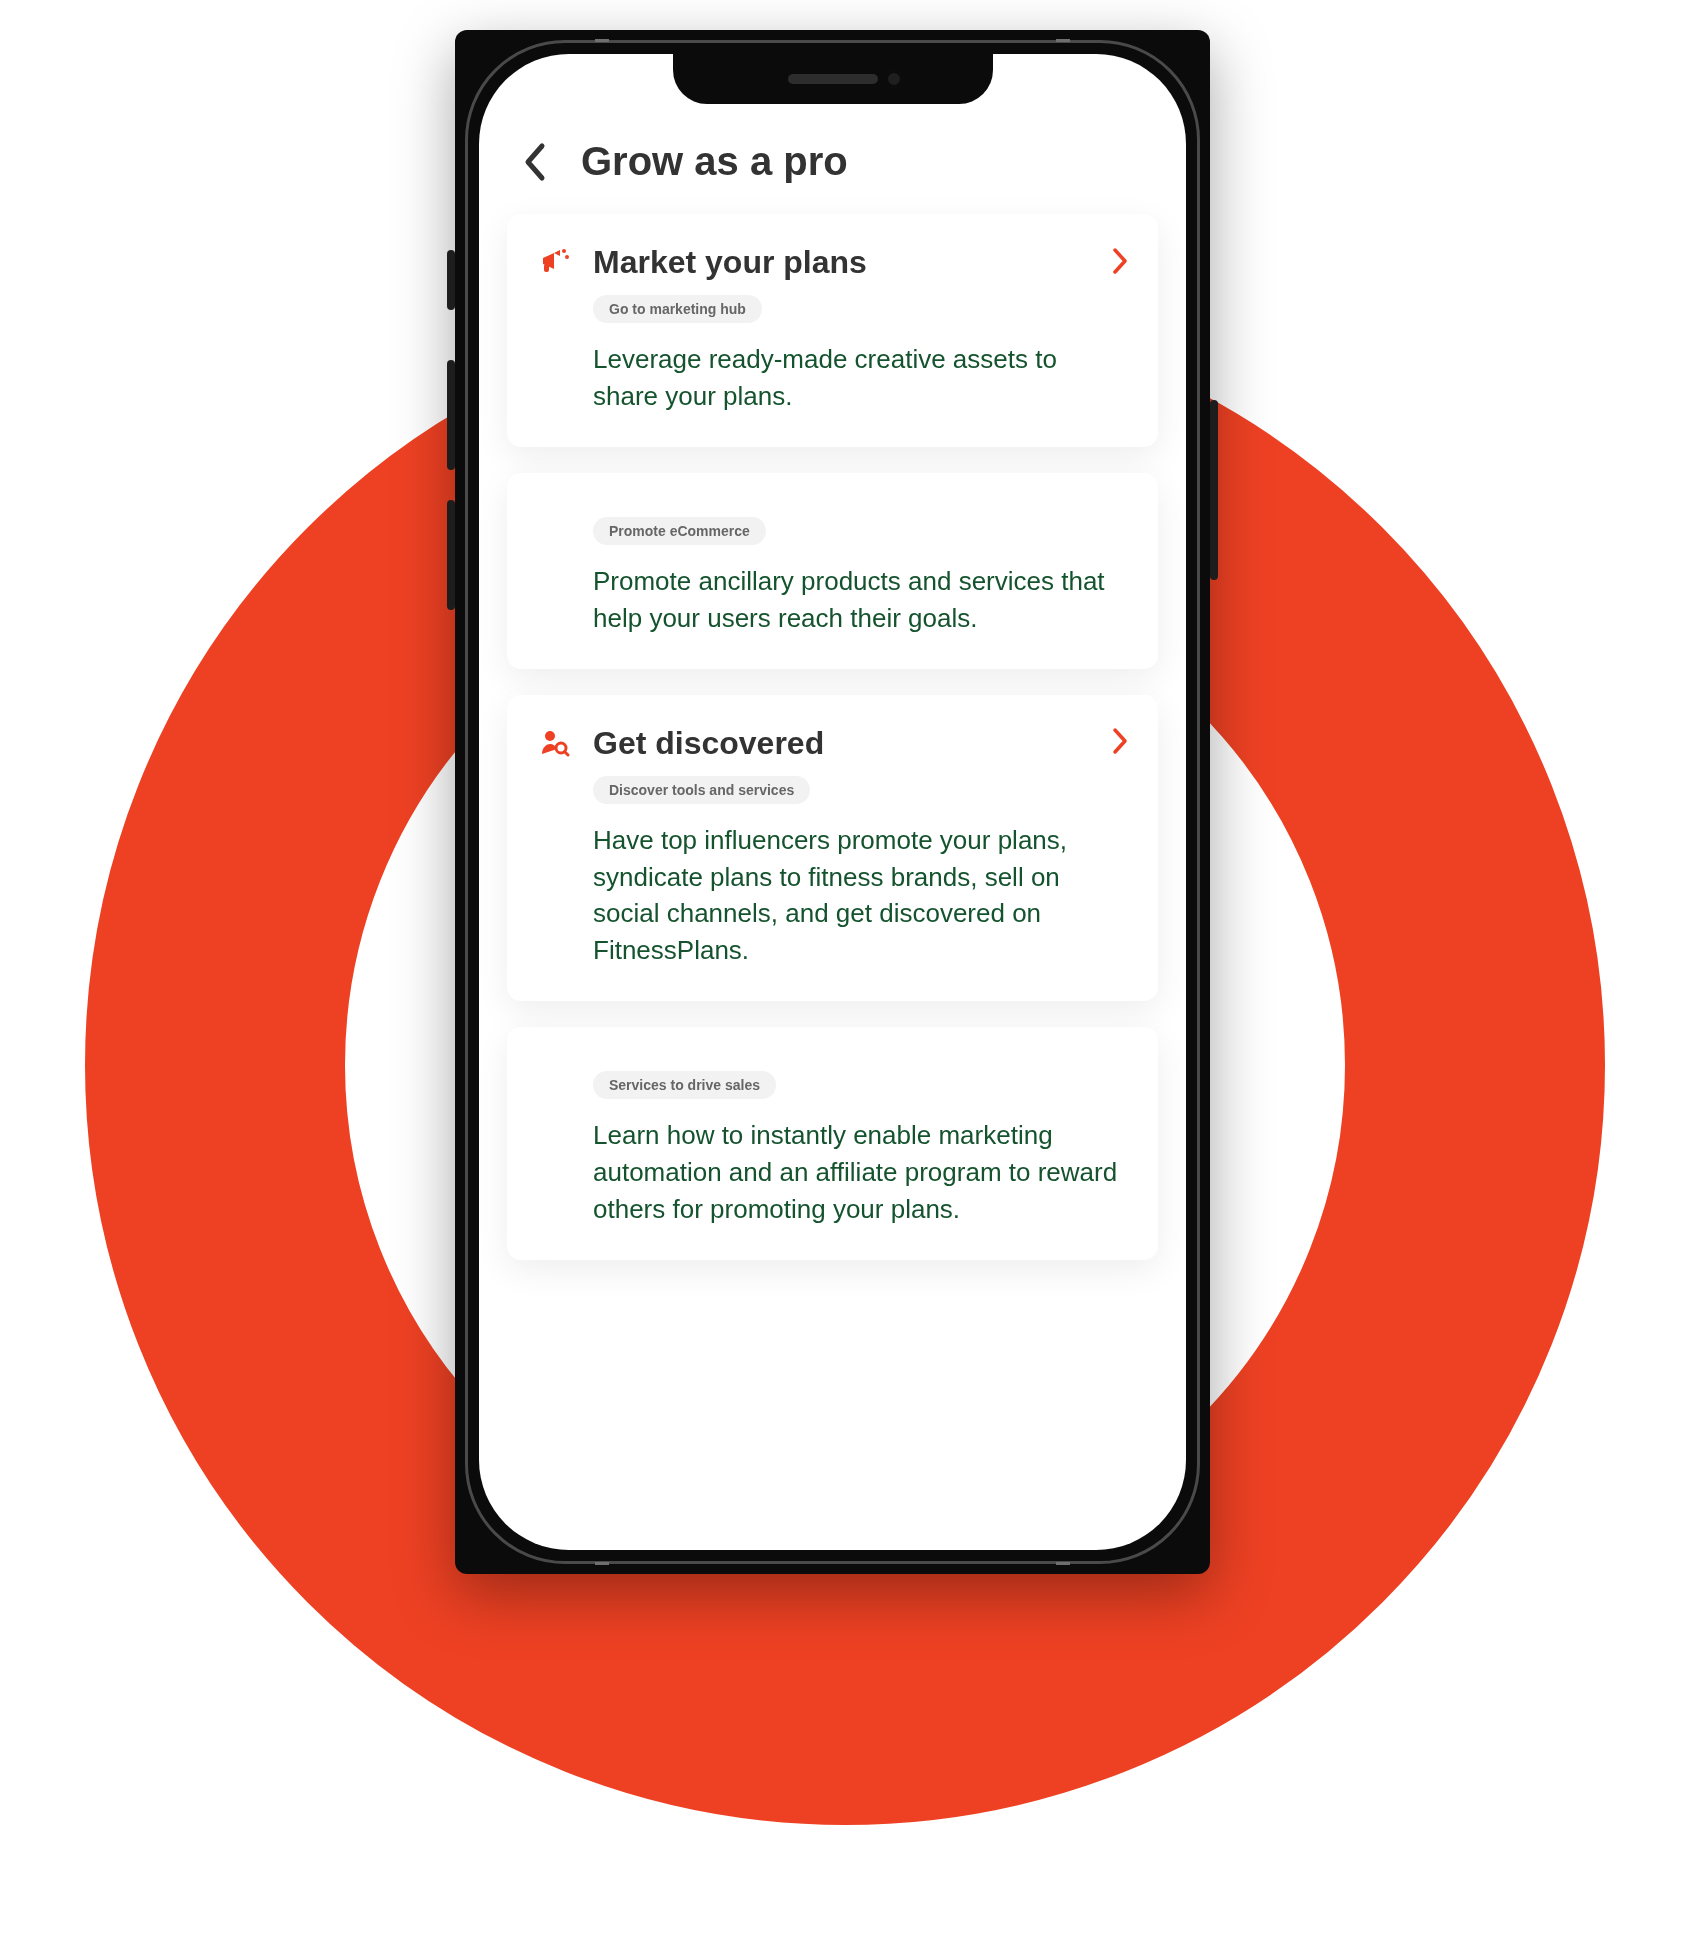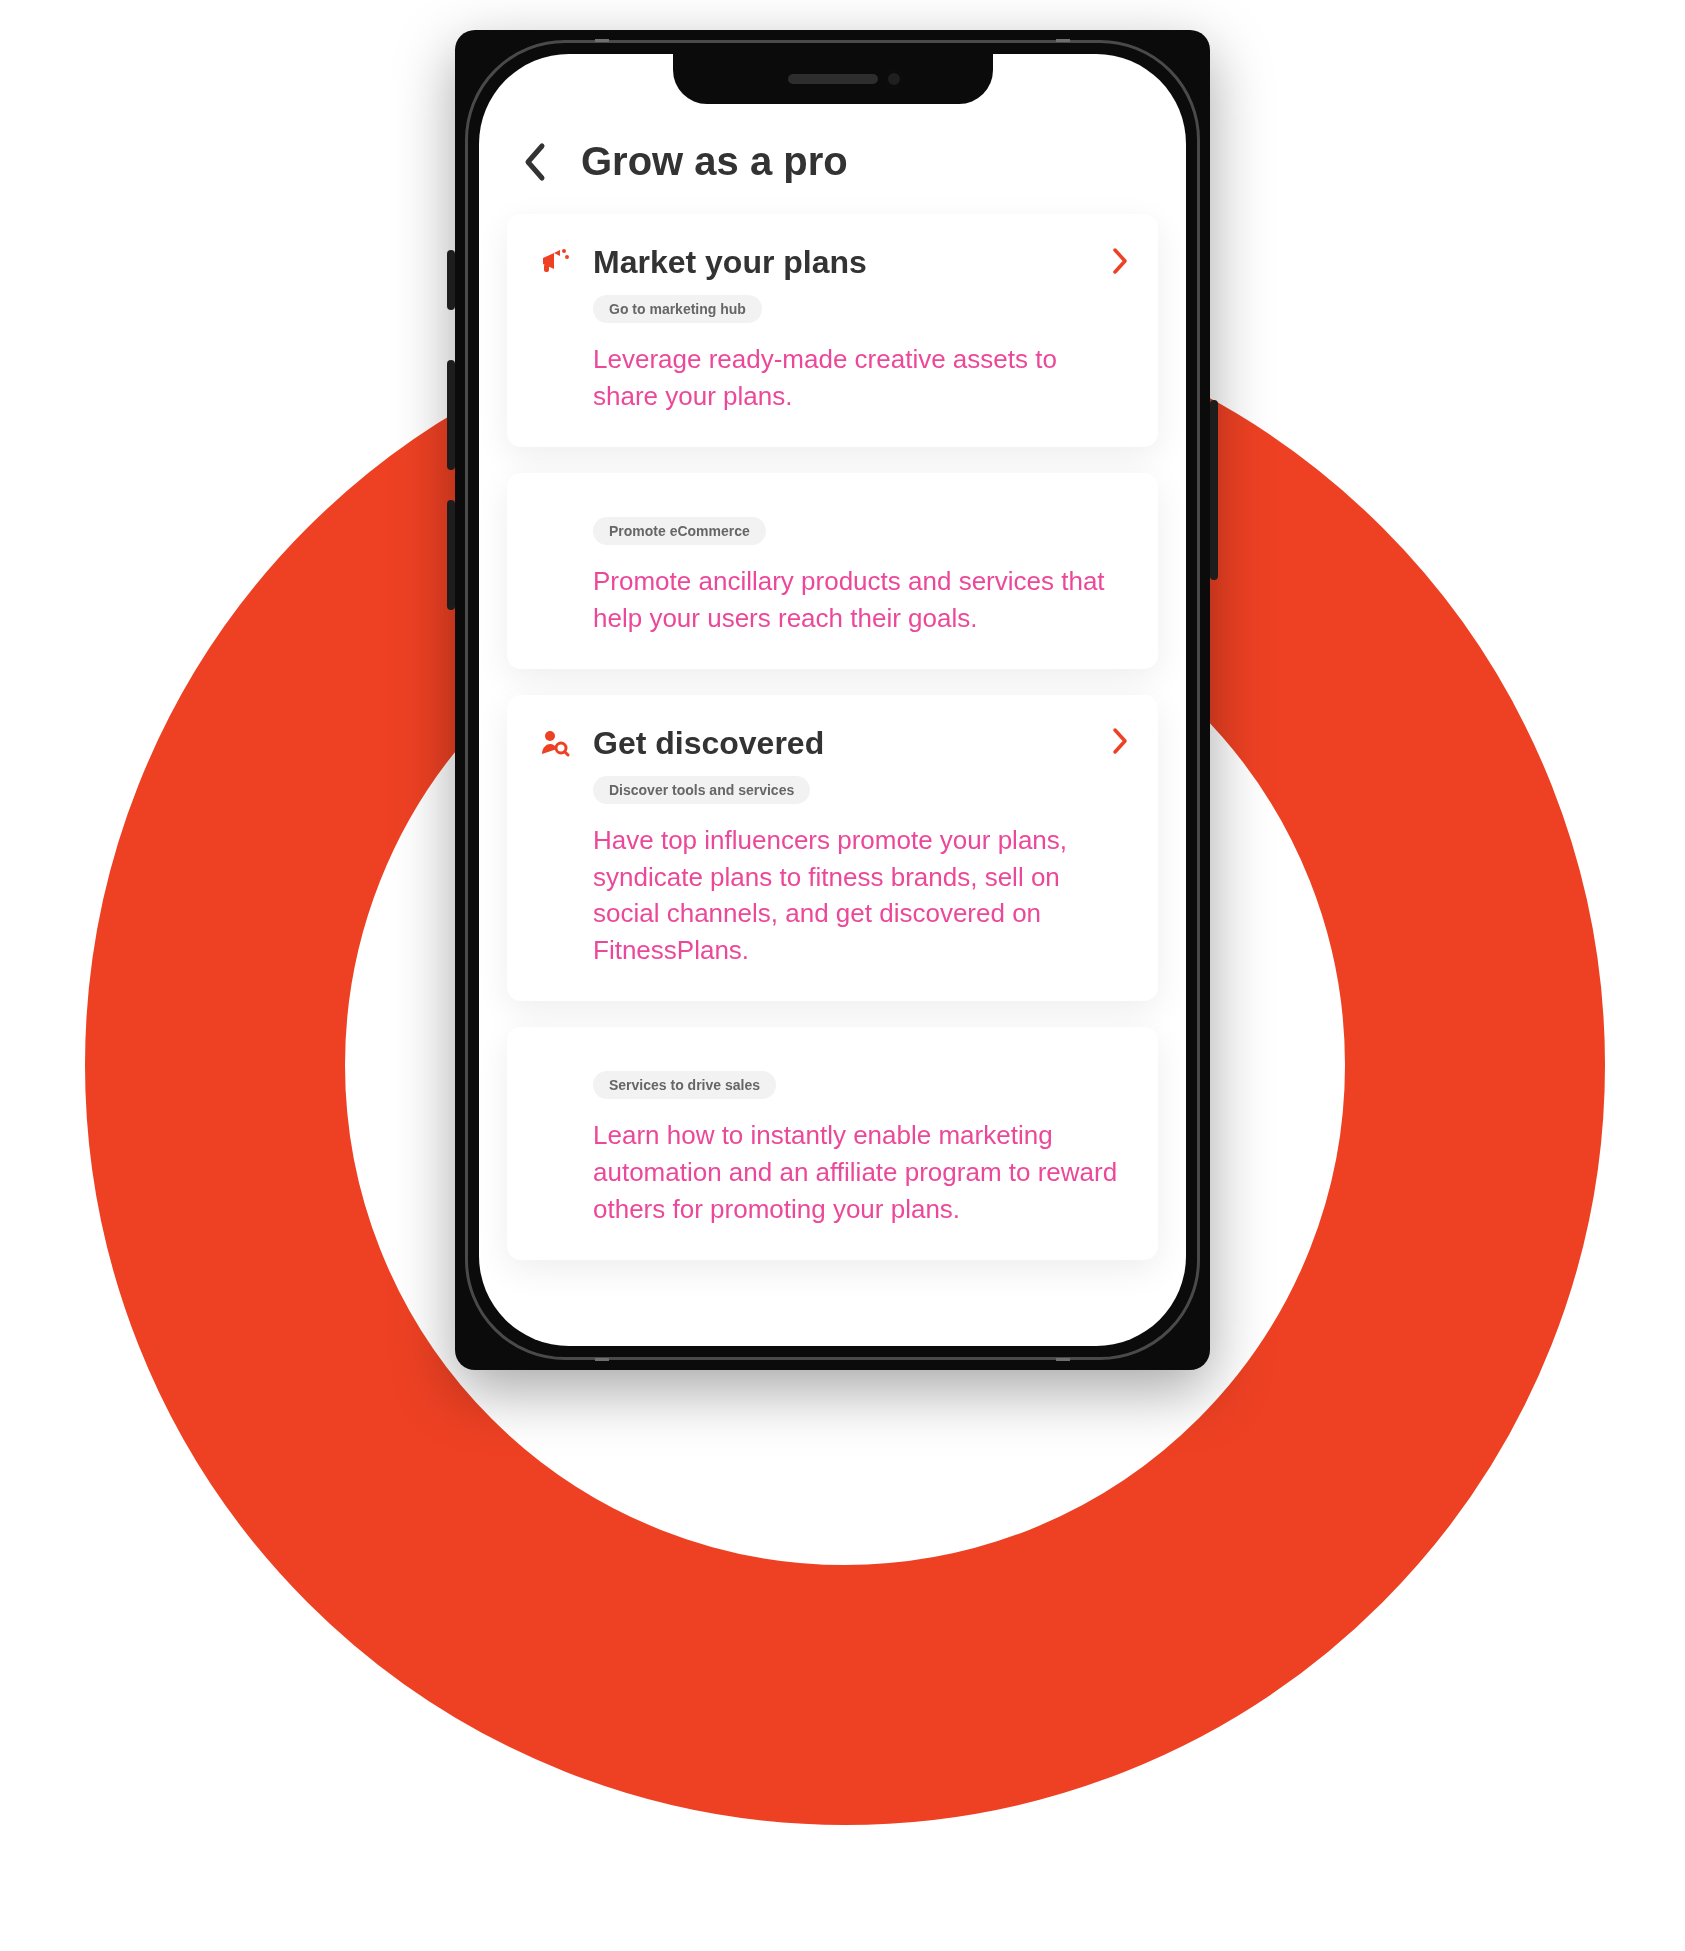--- a/index.html
+++ b/index.html
@@ -18,23 +18,23 @@
     left: 85px;
     top: 305px;
     border-radius: 50%;
     border: 260px solid #ee4123;
   }
   .phone {
     position: absolute;
     left: 455px;
     top: 30px;
     width: 755px;
-    height: 1340px;
+    height: 1544px;
     background: #0b0b0b;
-    border-radius: 20px;
+    border-radius: 12px;
     box-shadow: 0 20px 60px rgba(0,0,0,0.35);
     z-index: 5;
   }
   .phone::before {
     content: "";
     position: absolute;
     inset: 10px;
     border: 3px solid #4a4a4a;
     border-radius: 100px;
     pointer-events: none;
@@ -159,21 +159,21 @@
     background: #f2f2f2;
     border-radius: 14px;
     font-size: 14px;
     font-weight: 600;
     color: #666666;
   }
   .card-desc {
     margin-left: 56px;
     font-size: 26px;
     line-height: 1.42;
-    color: #ec4899;
+    color: #14532d;
     font-weight: 400;
   }
   .antenna {
     position: absolute;
     width: 14px;
     height: 3px;
     background: #6f6f6f;
   }
   .ant-tl { top: 9px; left: 140px; }
   .ant-tr { top: 9px; right: 140px; }

